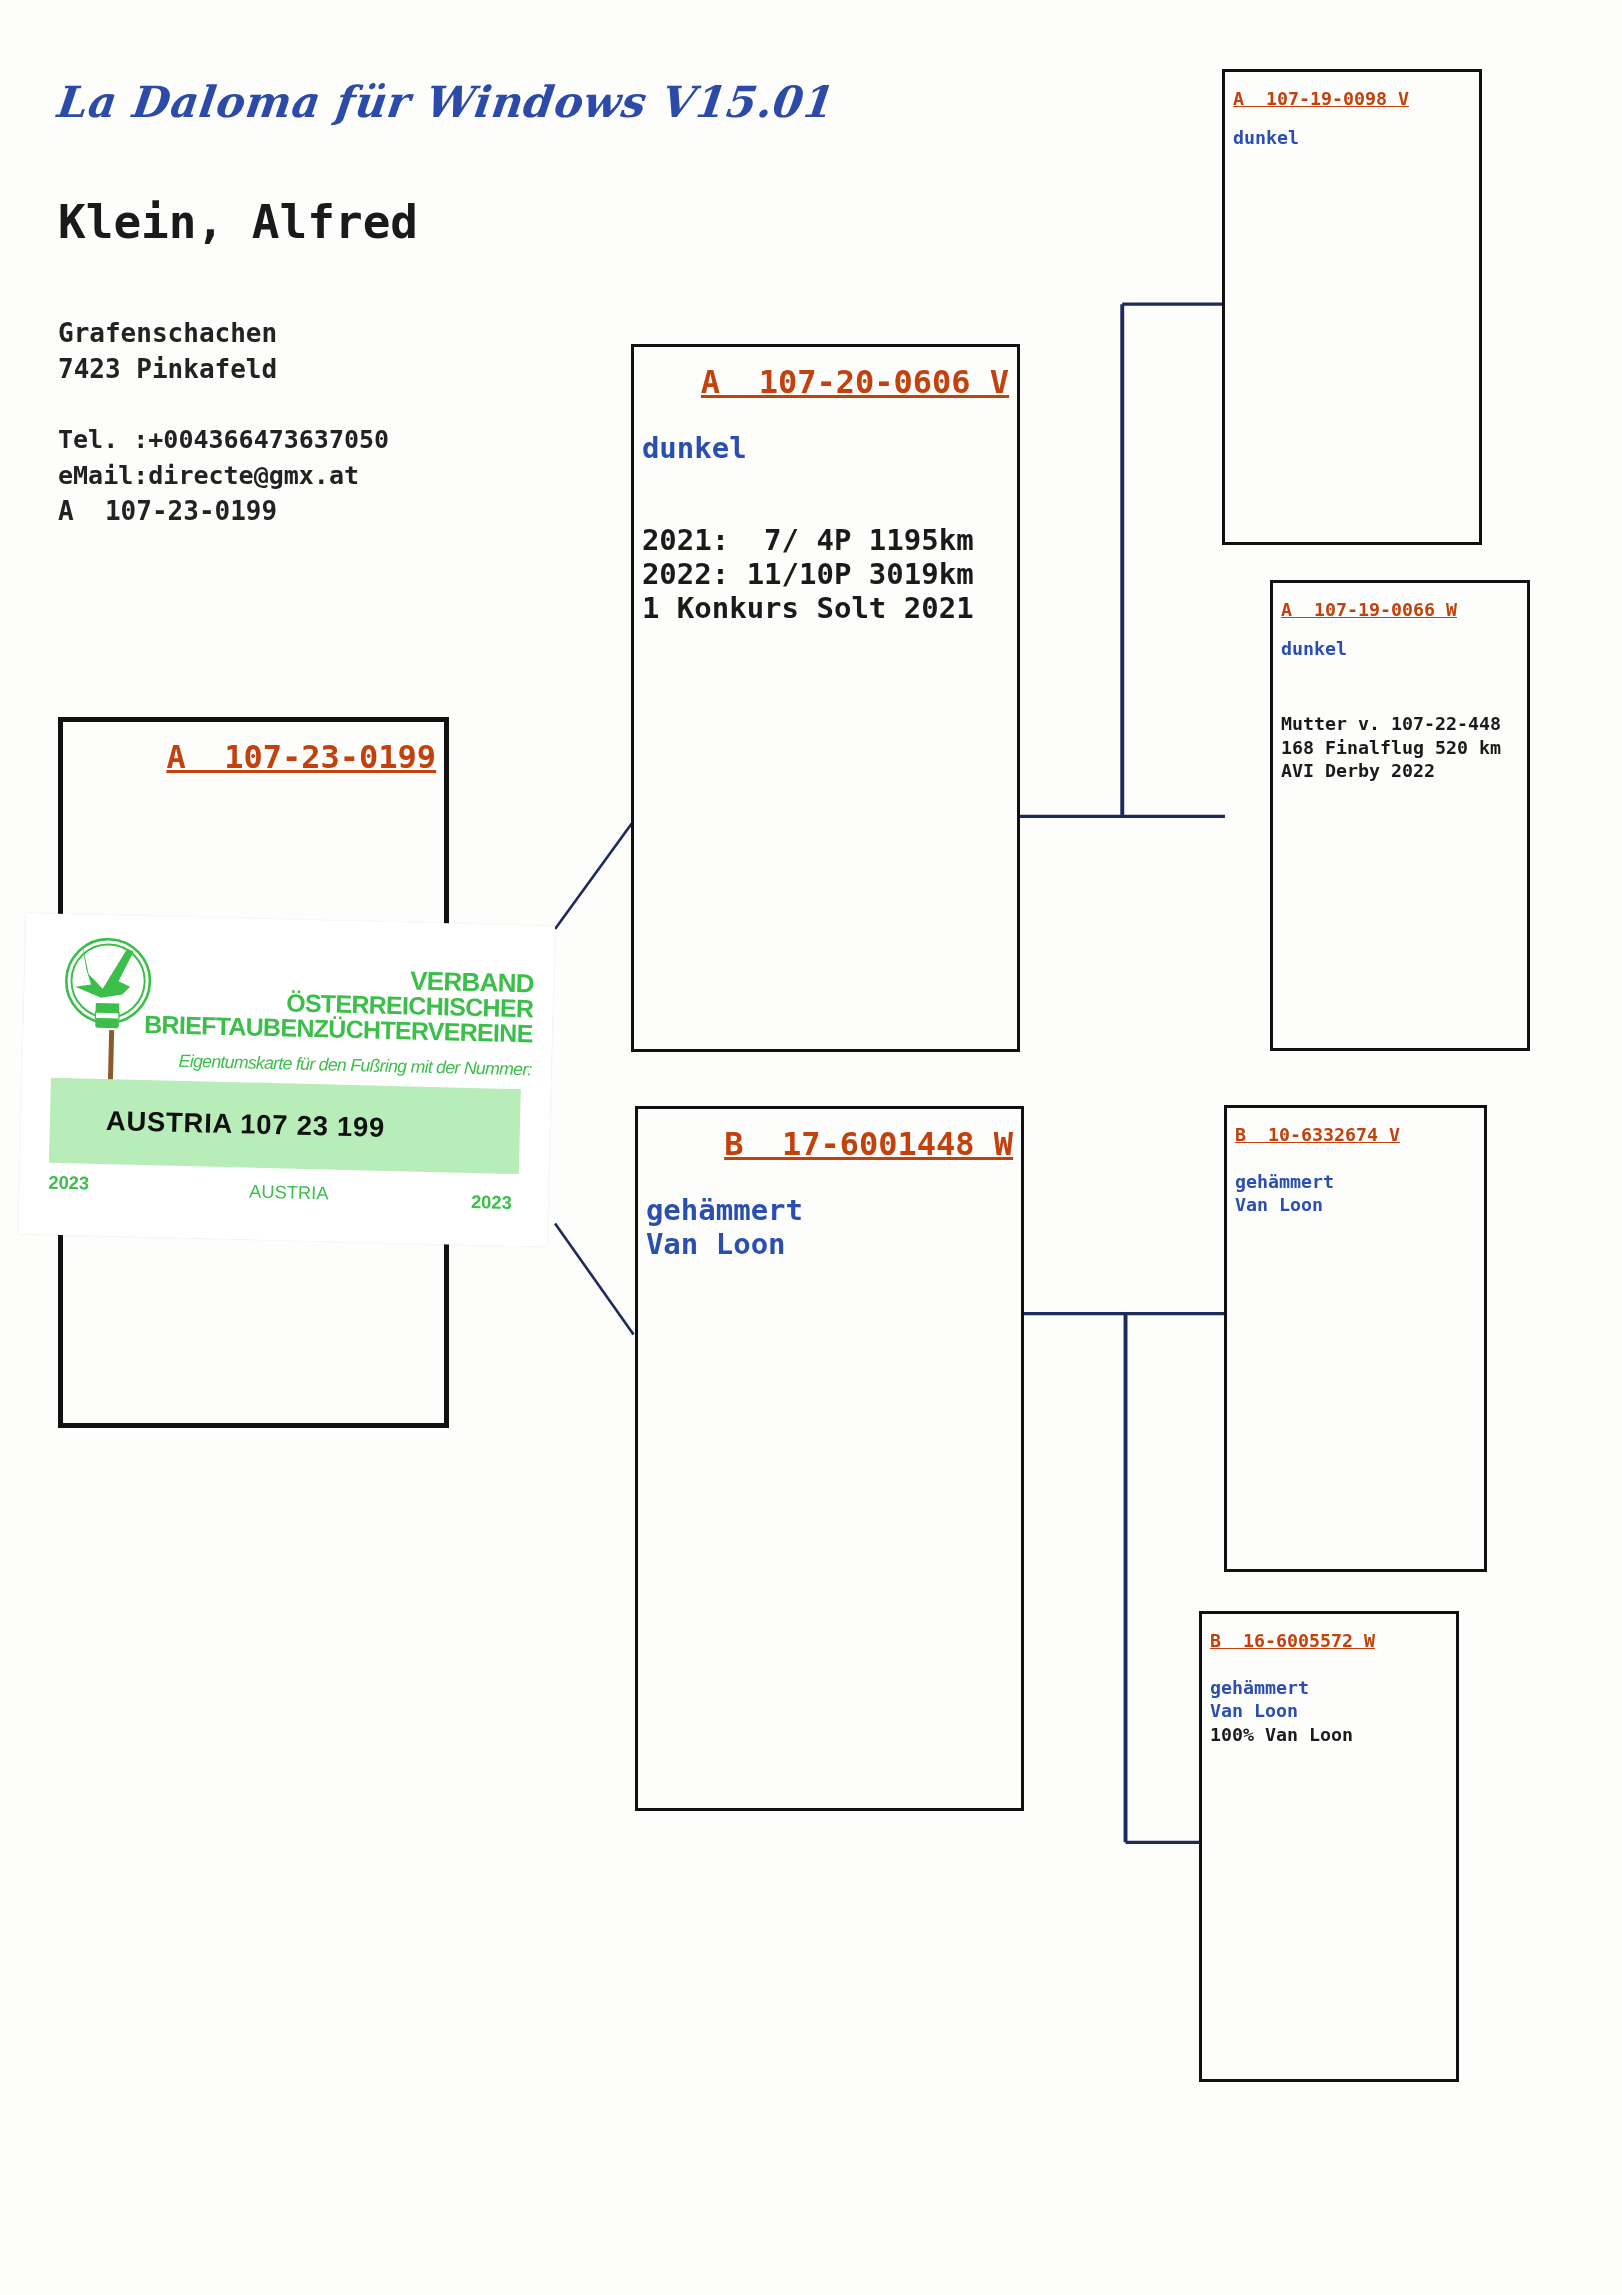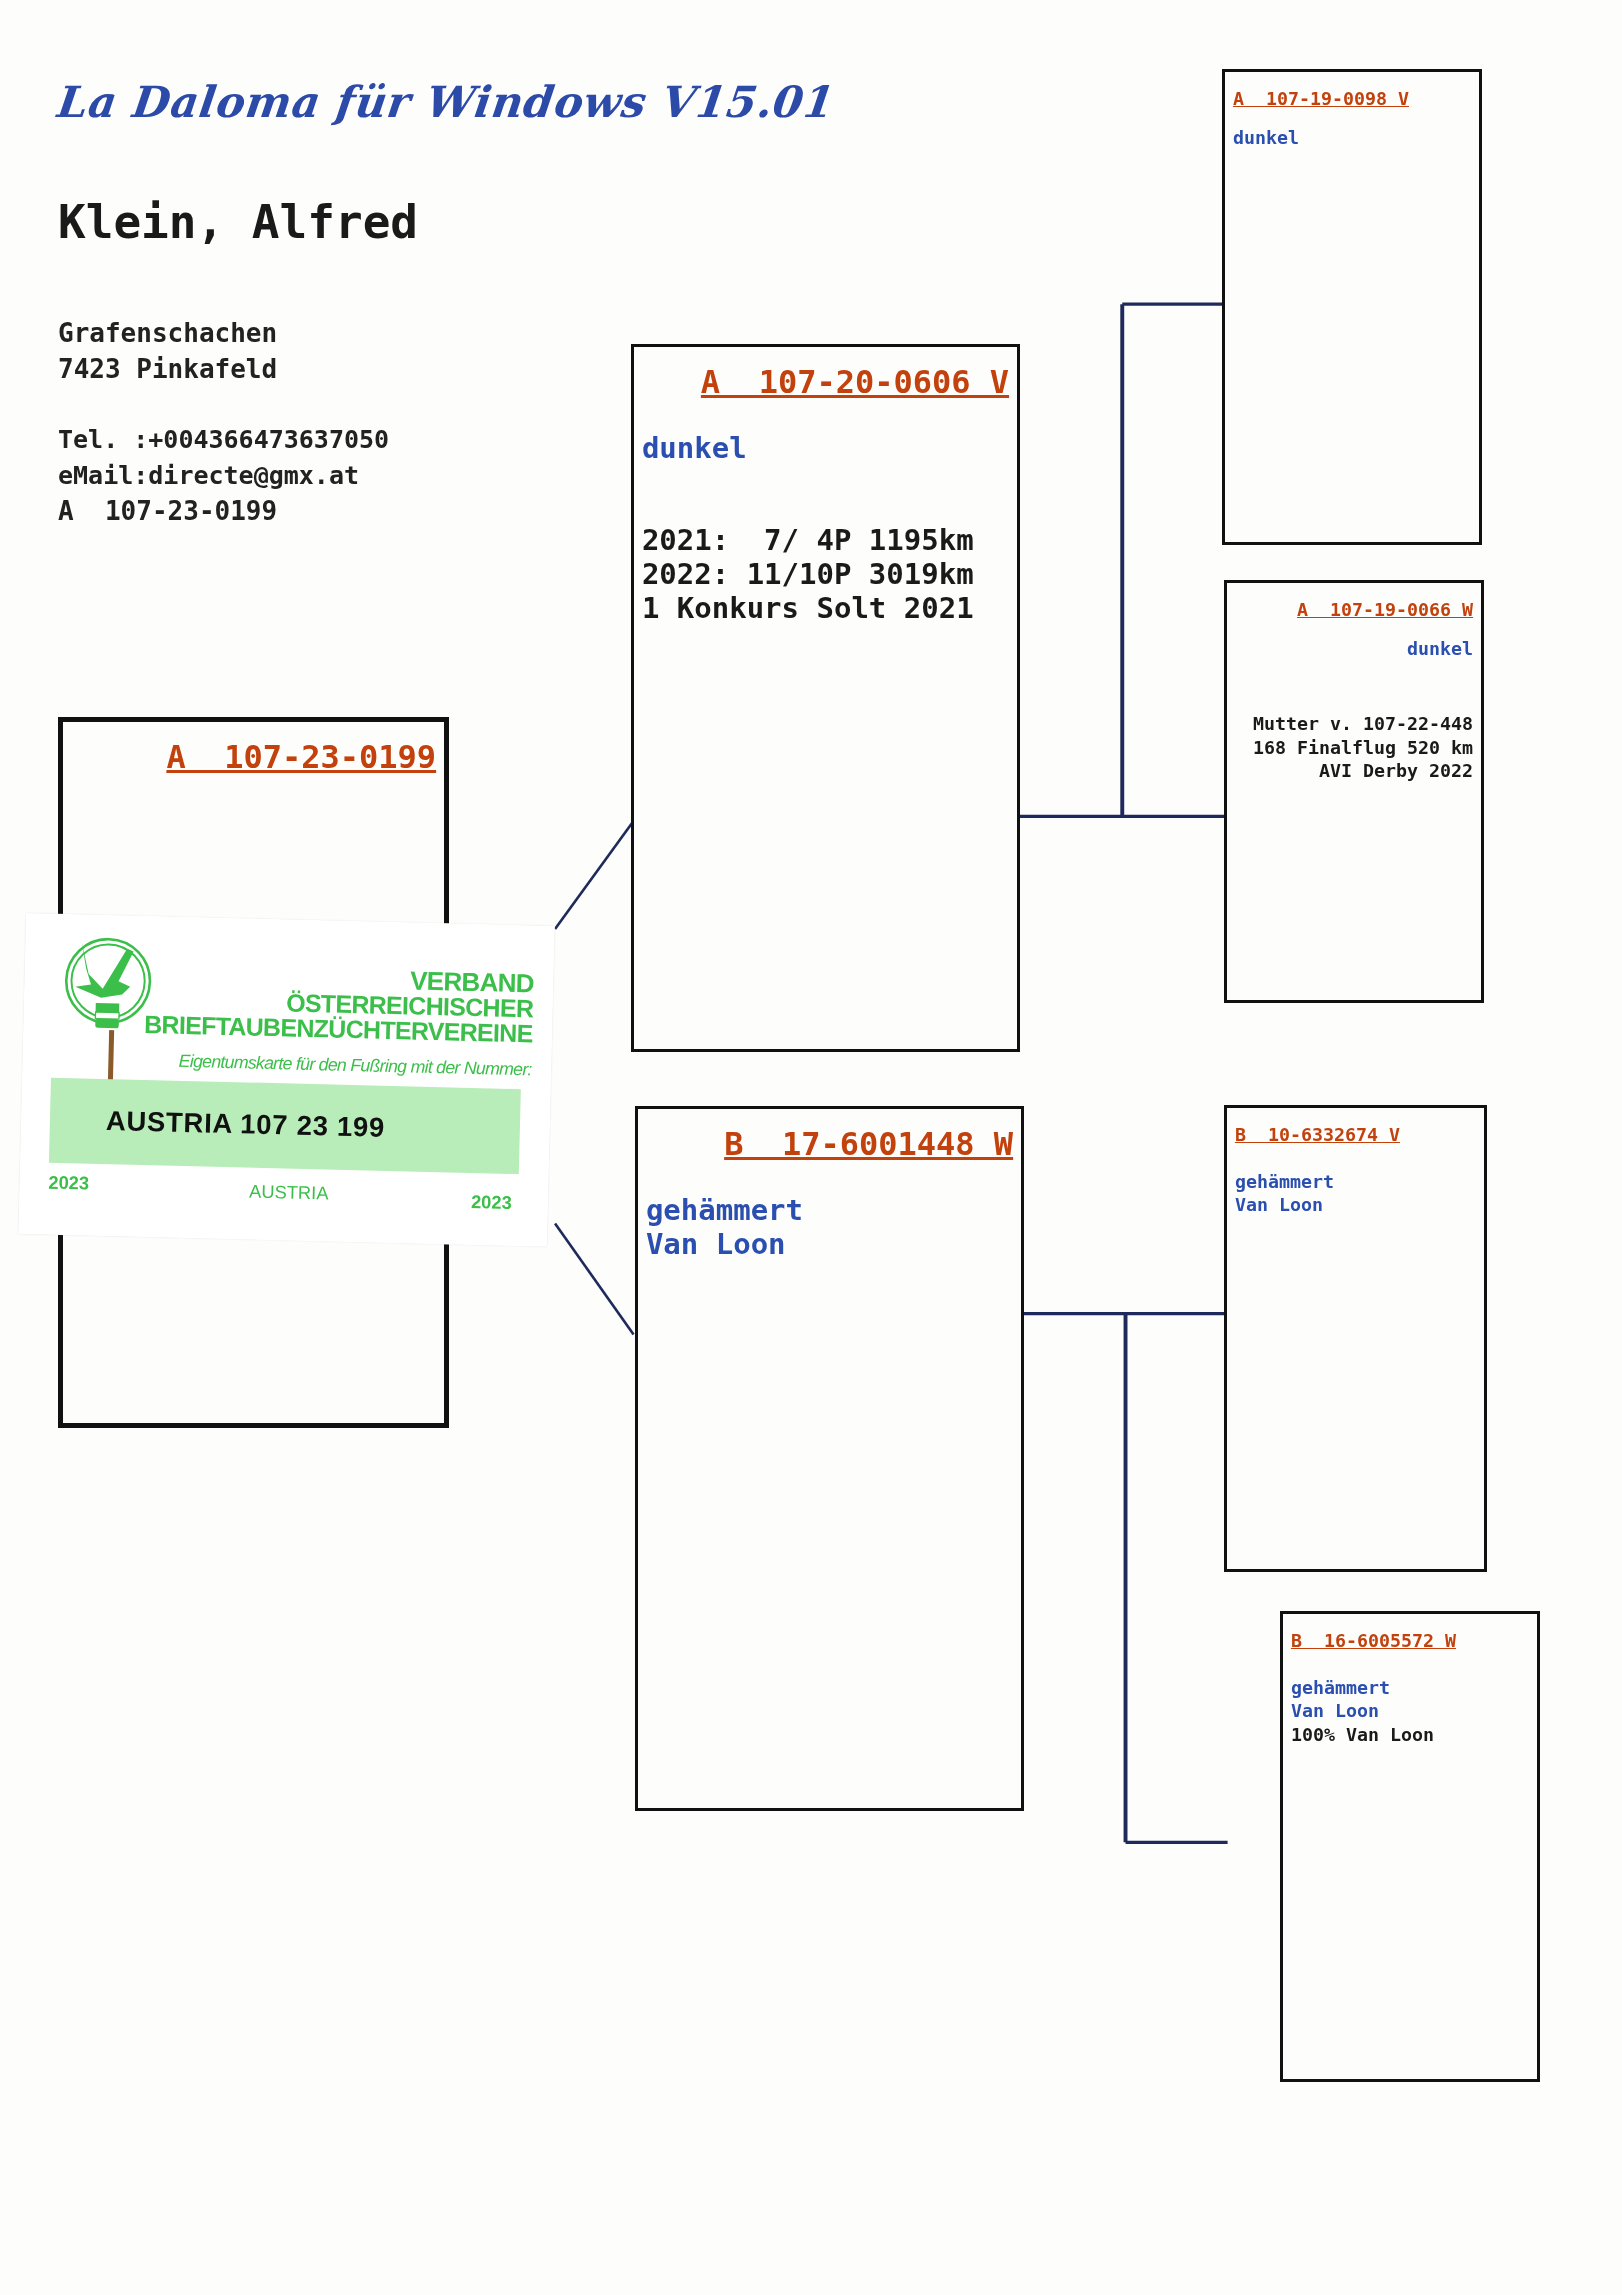--- a/index.html
+++ b/index.html
@@ -89,35 +89,35 @@
   <div class="ring">B  17-6001448 W</div>
   <div class="color" style="margin-top:30px">gehämmert
 Van Loon</div>
 </div>
 
 <div class="box sm" style="left:1222px; top:69px; width:260px; height:476px;">
   <div class="ring">A  107-19-0098 V</div>
   <div class="color" style="margin-top:17px">dunkel</div>
 </div>
 
-<div class="box sm" style="left:1224px; top:580px; width:260px; height:423px;text-align:right;">
+<div class="box sm" style="left:1270px; top:580px; width:260px; height:471px;">
   <div class="ring">A  107-19-0066 W</div>
   <div class="color" style="margin-top:17px">dunkel</div>
   <div class="note" style="margin-top:52px">Mutter v. 107-22-448
 168 Finalflug 520 km
 AVI Derby 2022</div>
 </div>
 
 <div class="box sm" style="left:1224px; top:1105px; width:263px; height:467px;">
   <div class="ring">B  10-6332674 V</div>
   <div class="color" style="margin-top:25px">gehämmert
 Van Loon</div>
 </div>
 
-<div class="box sm" style="left:1280px; top:1611px; width:260px; height:471px;">
+<div class="box sm" style="left:1199px; top:1611px; width:260px; height:471px;">
   <div class="ring">B  16-6005572 W</div>
   <div class="color" style="margin-top:25px">gehämmert
 Van Loon</div>
   <div class="note">100% Van Loon</div>
 </div>
 
 <div class="card">
   <svg style="position:absolute; left:38px; top:19.6px;" width="98" height="105" viewBox="0 0 150 160">
     <circle cx="70" cy="70" r="64" fill="none" stroke="#3cbf4a" stroke-width="4"></circle>
     <circle cx="70" cy="70" r="56" fill="none" stroke="#3cbf4a" stroke-width="3"></circle>

